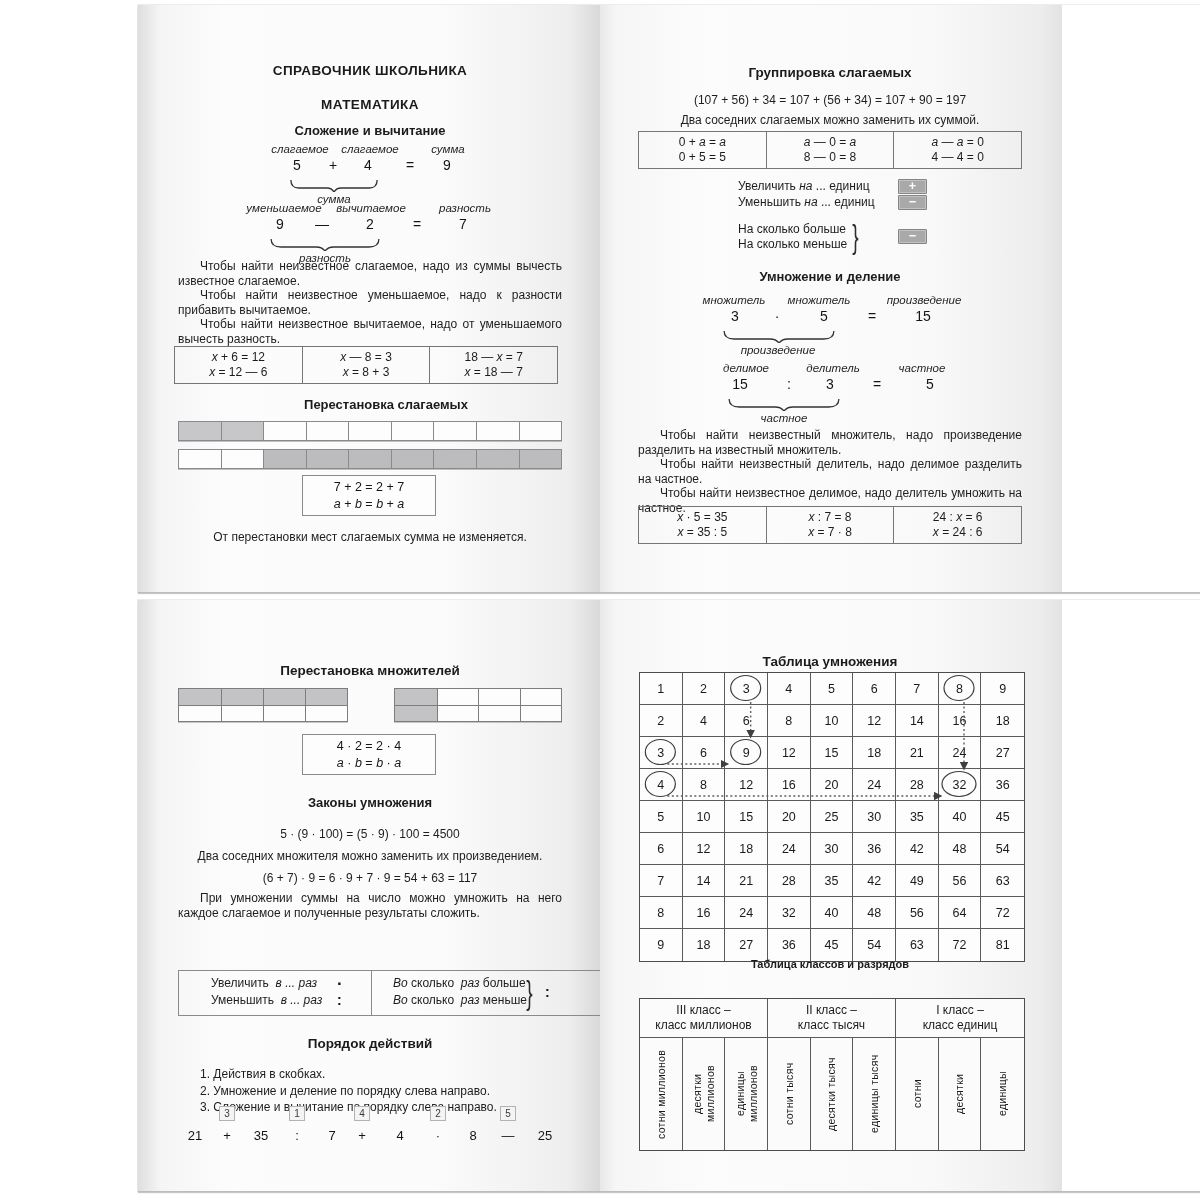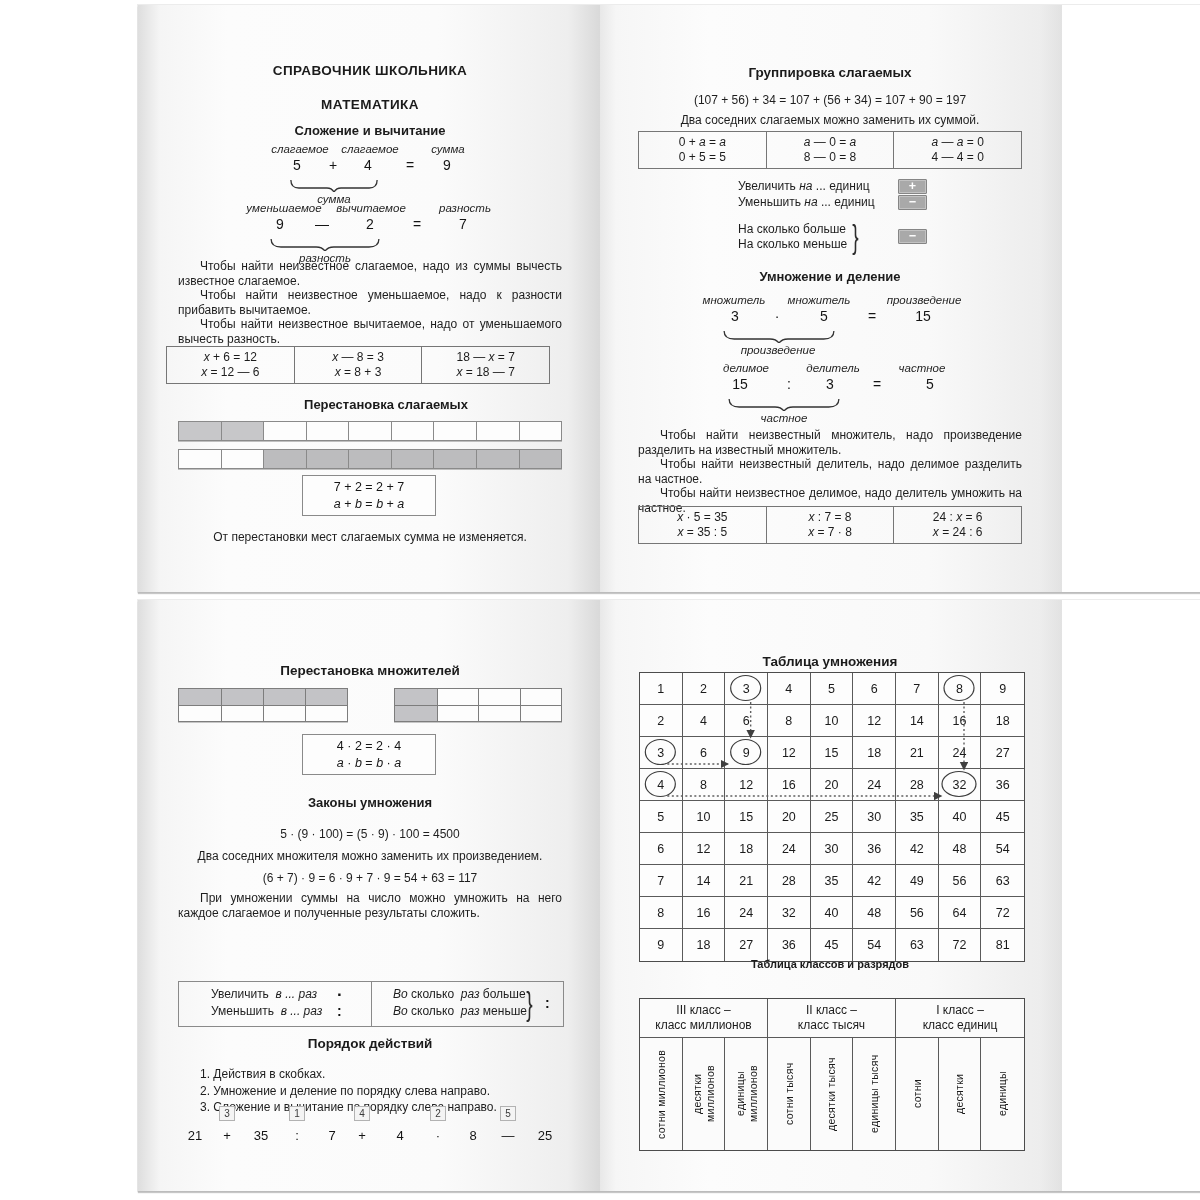--- a/index.html
+++ b/index.html
@@ -113,21 +113,21 @@
           <path d="M1,0 C1,6 4,8 10,8 L42,8 C46,8 48,9 50,12 C52,9 54,8 58,8 L90,8 C96,8 99,6 99,0" fill="none" stroke="#333" stroke-width="1.3" vector-effect="non-scaling-stroke"></path>
         </svg>
         <span class="dblab" style="left:147px;">разность</span>
       </div>
 
       <div class="sec rules" style="left:40px;top:254px;width:384px;">
           <p>Чтобы найти неизвестное слагаемое, надо из суммы вычесть известное слагаемое.</p>
           <p>Чтобы найти неизвестное уменьшаемое, надо к разности прибавить вычитаемое.</p>
           <p>Чтобы найти неизвестное вычитаемое, надо от уменьшаемого вычесть разность.</p>
         </div>
-      <div class="sec eqtable" style="left:28px;top:341px;width:382px;">
+      <div class="sec eqtable" style="left:36px;top:341px;width:382px;">
           <div class="eqcell">
             <div class="eqline"><i>x</i> + 6 = 12</div>
             <div class="eqline"><i>x</i> = 12 — 6</div>
           </div>
           <div class="eqcell">
             <div class="eqline"><i>x</i> — 8 = 3</div>
             <div class="eqline"><i>x</i> = 8 + 3</div>
           </div>
           <div class="eqcell">
             <div class="eqline">18 — <i>x</i> = 7</div>
@@ -291,21 +291,21 @@
       </div>
 
       <div class="sec hsec" style="left:40px;top:195px;width:384px;">Законы умножения</div>
       <div class="sec center" style="left:40px;top:227px;width:384px;">5 · (9 · 100) = (5 · 9) · 100 = 4500</div>
       <div class="sec center" style="left:40px;top:249px;width:384px;">Два соседних множителя можно заменить их произведением.</div>
       <div class="sec center" style="left:40px;top:271px;width:384px;">(6 + 7) · 9 = 6 · 9 + 7 · 9 = 54 + 63 = 117</div>
       <div class="sec rules" style="left:40px;top:291px;width:384px;">
           <p>При умножении суммы на число можно умножить на него каждое слагаемое и полученные результаты сложить.</p>
         </div>
 
-      <div class="fbox" style="left:40px;top:381px;">
+      <div class="fbox" style="left:40px;top:370px;padding-left:48px;">
         <div class="fdivider"></div>
         <div class="fline" style="left:32px;top:5px;">
           <span>Увеличить</span>&nbsp;&nbsp;<i>в ... раз</i>
         </div>
         <div class="fline" style="left:32px;top:22px;">
           <span>Уменьшить</span>&nbsp;&nbsp;<i>в ... раз</i>
         </div>
         <span class="fsign" style="left:158px;top:3px;font-size:17px;">·</span>
         <span class="fsign" style="left:158px;top:21px;">:</span>
         <div class="fline" style="left:214px;top:5px;">

